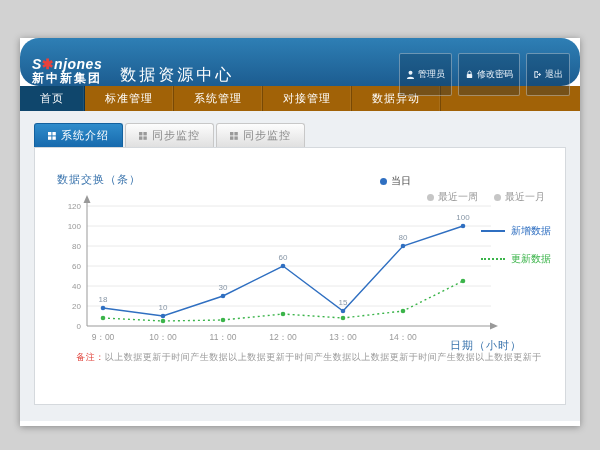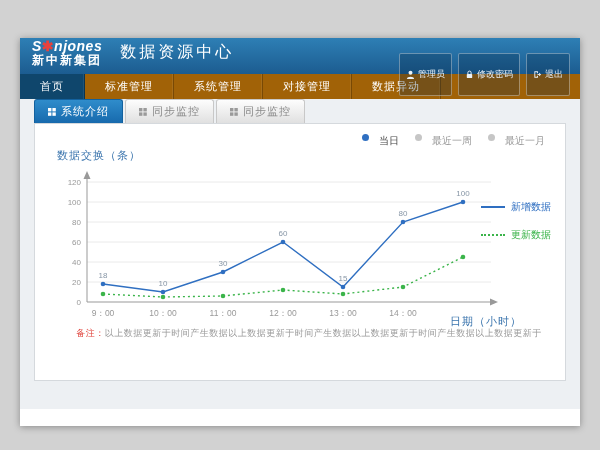--- a/index.html
+++ b/index.html
@@ -8,22 +8,22 @@
     width:600px; height:450px; position:relative; overflow:hidden;
     background:#d2d2d2;
     font-family:"Liberation Sans", sans-serif;
   }
   .card {
     position:absolute; left:20px; top:38px; width:560px; height:388px;
     background:#ffffff; box-shadow:0 1px 7px rgba(0,0,0,.35);
   }
   
   .header {
-    height:36px; background:linear-gradient(#2e7fb5,#1c5c90);
-    display:flex; align-items:flex-start; position:relative;
+    height:48px; background:linear-gradient(#2e7fb5,#1c5c90);
+    display:flex; align-items:flex-end; position:relative;border-radius:19px;
   }
   .logo { margin-left:12px; color:#fff; line-height:1.15; }
   .logo-top { font-size:14px; font-weight:bold; font-style:italic; letter-spacing:.5px; }
   .logo-star { color:#e8413c; font-style:normal; }
   .logo-sub { font-size:12px; font-weight:bold; letter-spacing:2px; }
   .app-title { color:#fff; font-size:16px; margin-left:18px; letter-spacing:3px; margin-top:4px; }
   .header-right { position:absolute; right:10px; top:15px; display:flex; gap:6px; }
   .hbtn {
     display:flex; align-items:center; gap:3px; font-size:9px; color:#eaf2f9;
     background:rgba(8,40,70,.28); border:1px solid rgba(255,255,255,.35);
@@ -32,38 +32,38 @@
   .hbtn svg { display:block; }
   
   .nav { height:25px; background:#a16207; display:flex; }
   .nav-item {
     color:#fff; font-size:11px; padding:0 20px; display:flex; align-items:center;
     border-right:1px solid rgba(0,0,0,.25); box-shadow:inset -1px 0 rgba(255,255,255,.08);
     cursor:pointer; letter-spacing:1px;
   }
   .nav-item.active { background:#0f466c; }
   
-  .content { background:#edf0f3; height:310px; }
+  .content { background:#edf0f3; height:310px; padding-top:12px; }
   .tabs { margin-left:14px; display:flex; gap:2px; height:24px; }
   .tab {
     display:flex; align-items:center; gap:5px; font-size:11px; padding:0 13px;
     border-radius:3px 3px 0 0; cursor:pointer; letter-spacing:1px;
   }
   .tab.active { background:linear-gradient(#2f8ccb,#176aad); color:#fff; border:1px solid #13619e; border-bottom:none; }
   .tab.inactive { background:linear-gradient(#fdfdfd,#e0e0e0); color:#8a8a8a; border:1px solid #c8c8c8; border-bottom:none; }
   .panel {
     margin:0 14px; background:#fff; border:1px solid #d5d9dd; height:258px; position:relative;
   }
   
   .filters { position:absolute; top:10px; right:20px; display:flex; gap:16px; font-size:10px; }
-  .filter { display:flex; gap:10px; cursor:pointer; }
+  .filter { display:flex; align-items:center; gap:4px; cursor:pointer; }
   .dot { width:7px; height:7px; border-radius:50%; }
   .filter.active { color:#444; }
   .filter.active .dot { background:#2f6fc1; }
-  .filter.inactive { color:#9a9a9a; }
+  .filter.inactive { color:#9a9a9a;margin-top:32px; }
   .filter.inactive .dot { background:#c6c6c6; }
   .ylabel { position:absolute; left:22px; top:24px; color:#3a74ad; font-size:11px; letter-spacing:1px; }
   .chart-wrap { position:absolute; left:18px; top:46px; }
   .xlabel { position:absolute; left:415px; top:190px; color:#3a74ad; font-size:11px; letter-spacing:1px; }
   .series-legend { position:absolute; right:14px; top:76px; display:flex; flex-direction:column; gap:14px; font-size:10px; }
   .sl-item { display:flex; align-items:center; gap:6px; cursor:pointer; }
   .sl-line { width:24px; height:0; border-top:2px solid #2f6fc1; }
   .sl-line.dotted { border-top:2px dotted #3bb44a; }
   .sl-new { color:#2f6fc1; }
   .sl-upd { color:#3bb44a; }

